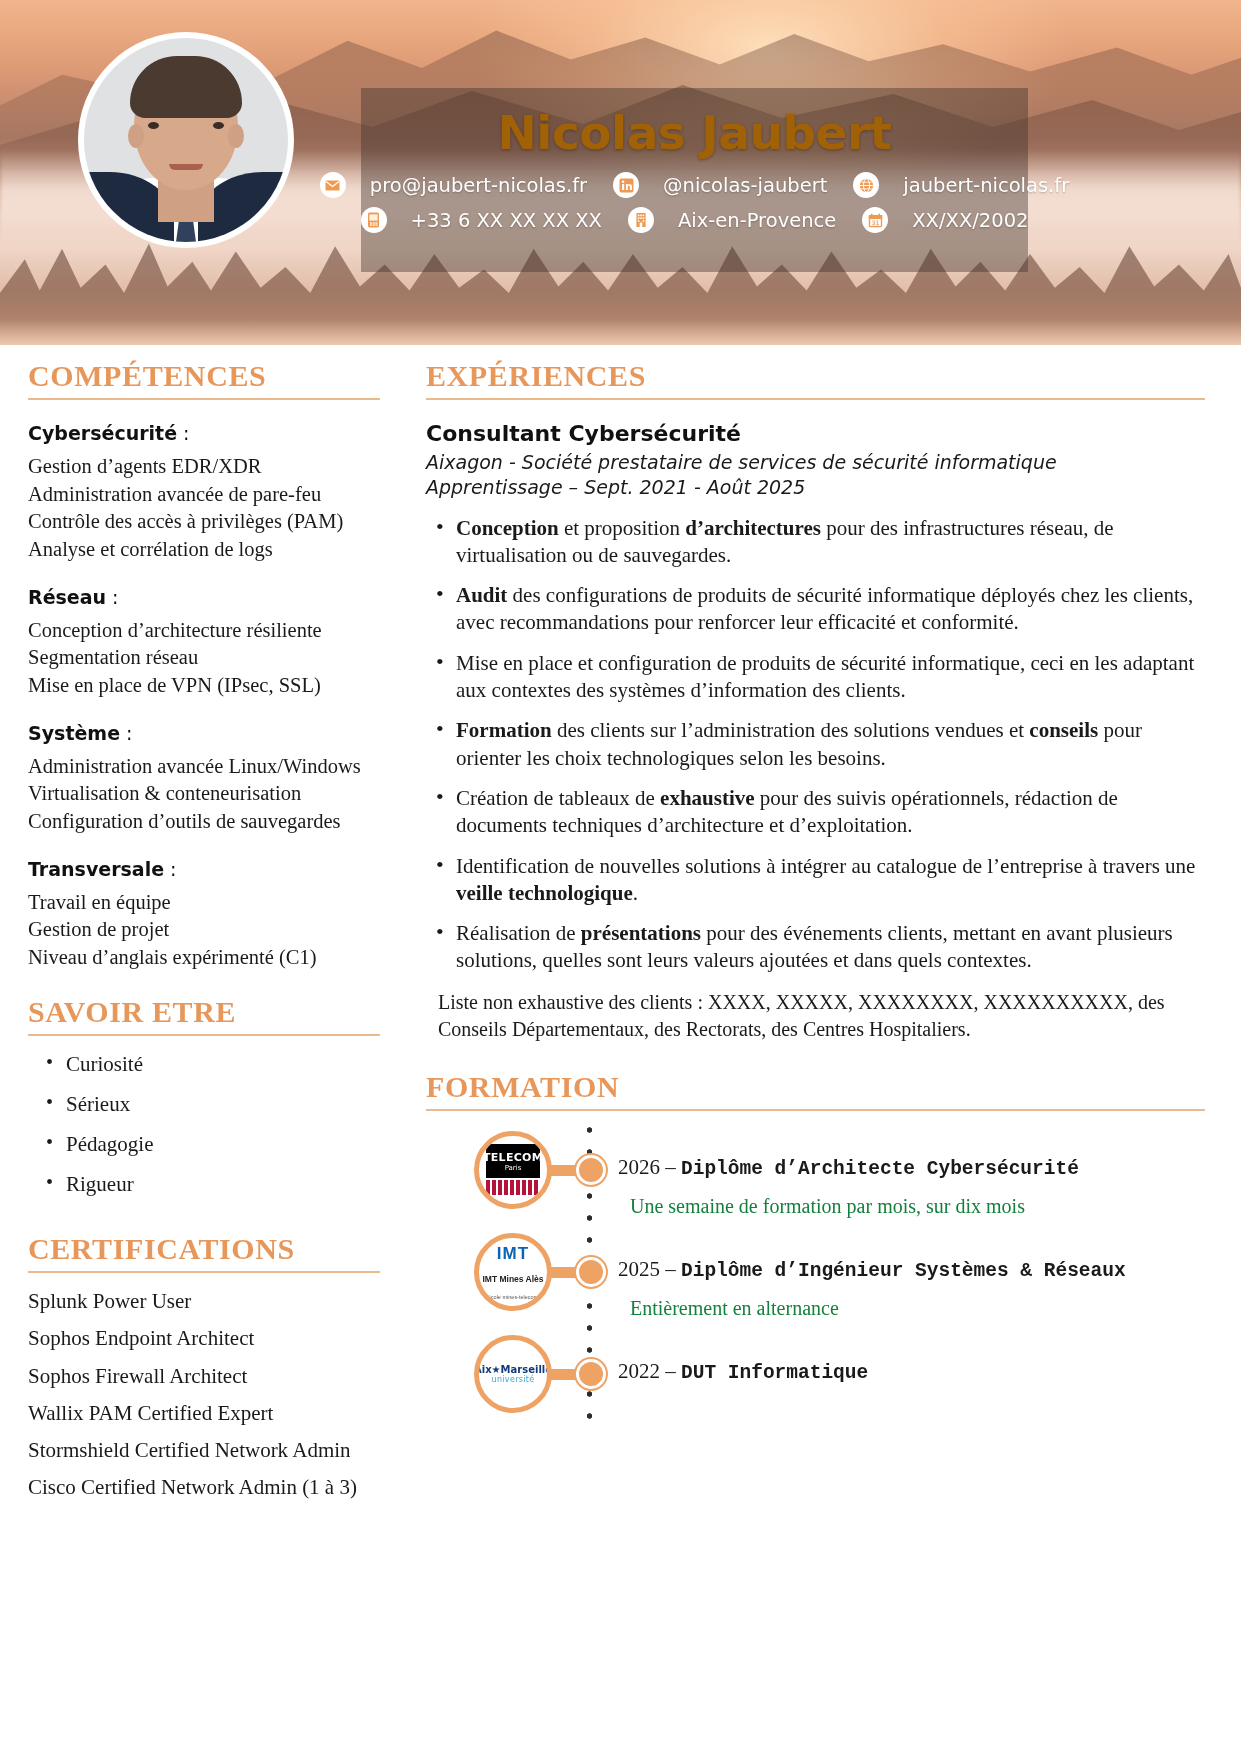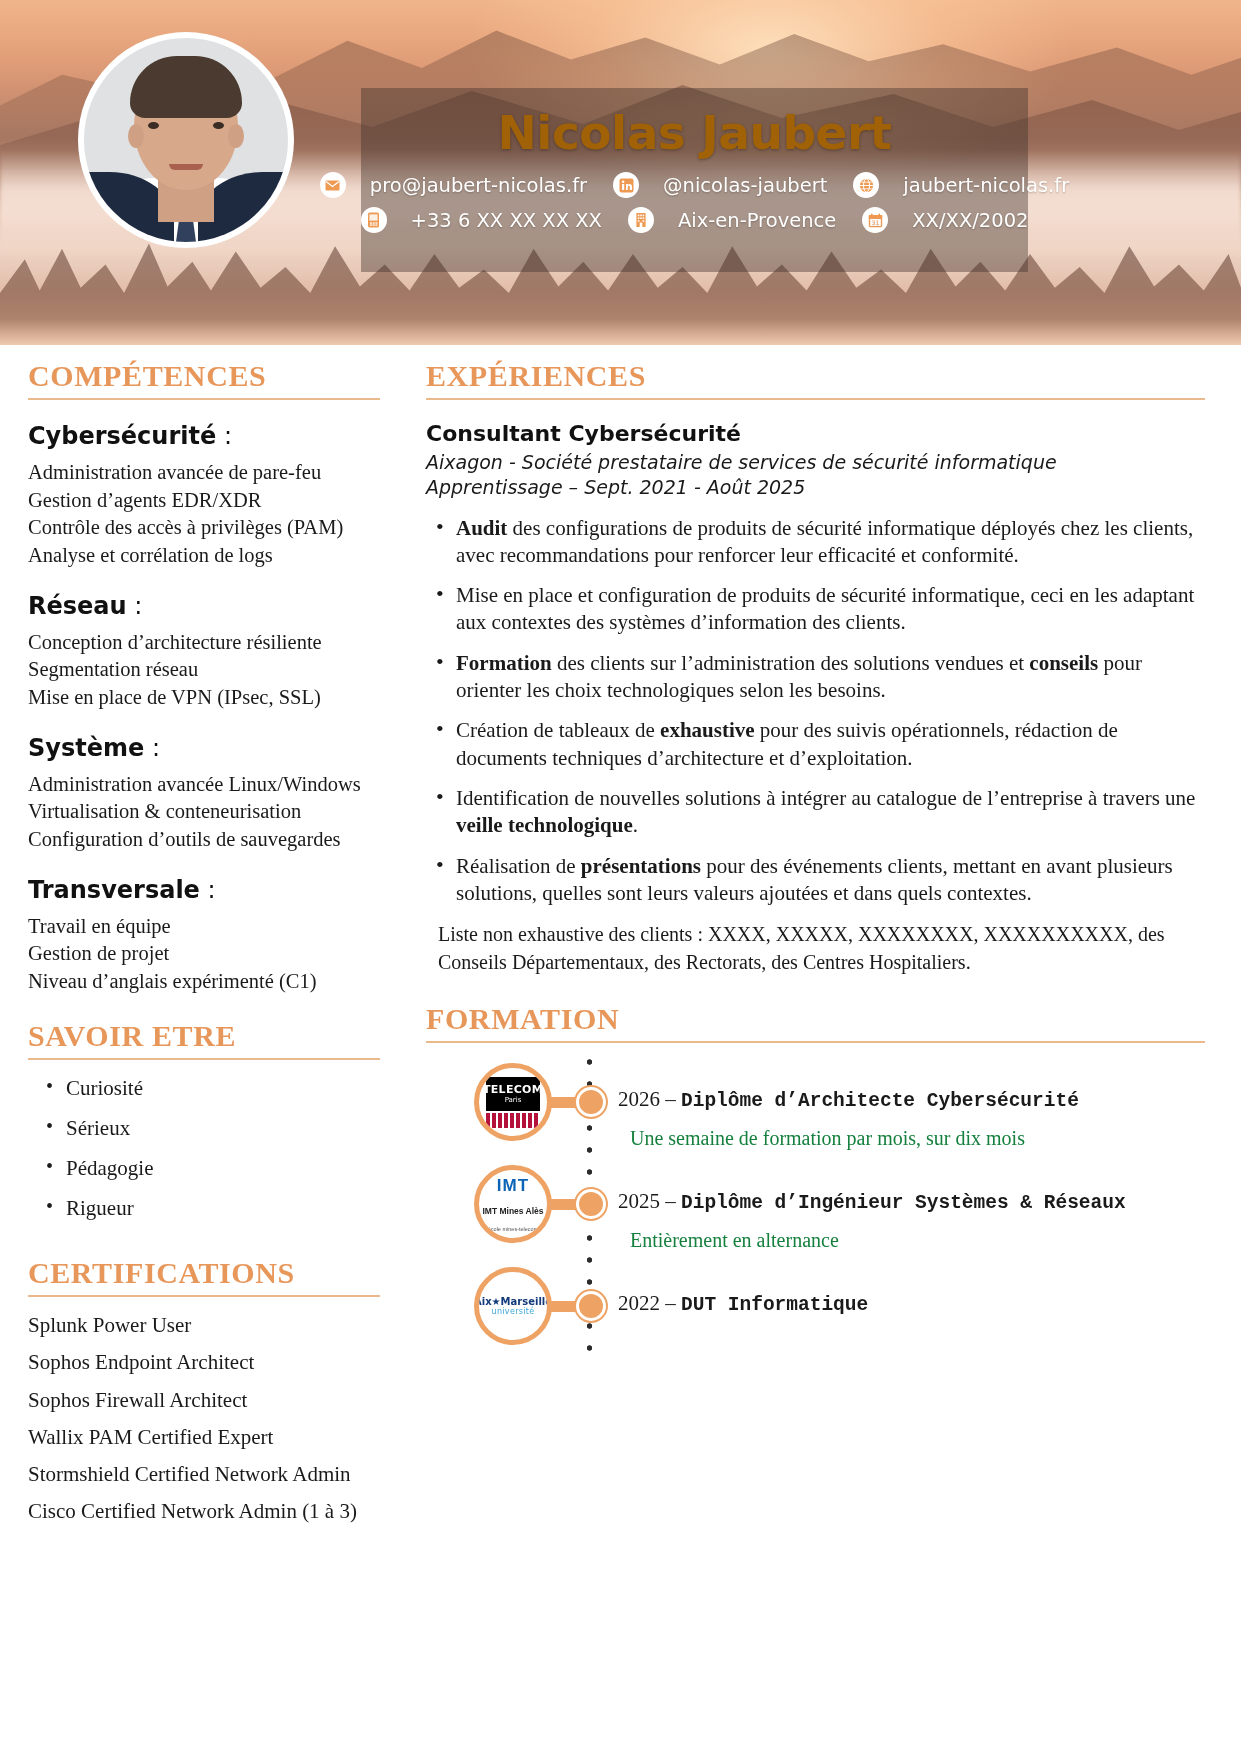--- a/index.html
+++ b/index.html
@@ -178,21 +178,21 @@
   }
   .sec-rule {
     height: 2px;
     background: #eab98c;
     margin-top: 5px;
   }
 
   .subcat {
     font-family: "DejaVu Sans", sans-serif;
     font-weight: bold;
-    font-size: 24px;
+    font-size: 19px;
     color: #111;
     margin-top: 22px;
   }
   .subcat .colon { font-weight: normal; }
   .skill-list {
     margin-top: 9px;
     list-style: none;
   }
   .skill-list li {
     font-size: 20.5px;
@@ -600,22 +600,22 @@
 <div class="content">
 
   <div class="col-left">
 
     <div style="margin-top:14px;">
       <div class="sec-title">COMPÉTENCES</div>
       <div class="sec-rule"></div>
       <div id="competences-groups">
           <div class="subcat"><span>Cybersécurité</span><span class="colon"> :</span></div>
           <ul class="skill-list">
+            <li>Gestion d’agents EDR/XDR</li>
             <li>Administration avancée de pare-feu</li>
-            <li>Gestion d’agents EDR/XDR</li>
             <li>Contrôle des accès à privilèges (PAM)</li>
             <li>Analyse et corrélation de logs</li>
           </ul>
           <div class="subcat"><span>Réseau</span><span class="colon"> :</span></div>
           <ul class="skill-list">
             <li>Conception d’architecture résiliente</li>
             <li>Segmentation réseau</li>
             <li>Mise en place de VPN (IPsec, SSL)</li>
           </ul>
           <div class="subcat"><span>Système</span><span class="colon"> :</span></div>
@@ -662,20 +662,21 @@
 
     <div style="margin-top:14px;">
       <div class="sec-title" style="margin-left:22px;">EXPÉRIENCES</div>
       <div class="sec-rule" style="margin-left:22px;"></div>
 
       <div style="margin-left:22px;">
         <div class="job-title">Consultant Cybersécurité</div>
         <div class="job-sub">Aixagon - Société prestataire de services de sécurité informatique</div>
         <div class="job-sub" style="margin-top:0;">Apprentissage – Sept. 2021 - Août 2025</div>
         <ul class="exp-list" id="exp-list">
+            <li><b>Conception</b> et proposition <b>d’architectures</b> pour des infrastructures réseau, de virtualisation ou de sauvegardes.</li>
             <li><b>Audit</b> des configurations de produits de sécurité informatique déployés chez les clients, avec recommandations pour renforcer leur efficacité et conformité.</li>
             <li>Mise en place et configuration de produits de sécurité informatique, ceci en les adaptant aux contextes des systèmes d’information des clients.</li>
             <li><b>Formation</b> des clients sur l’administration des solutions vendues et <b>conseils</b> pour orienter les choix technologiques selon les besoins.</li>
             <li>Création de tableaux de <b>exhaustive</b> pour des suivis opérationnels, rédaction de documents techniques d’architecture et d’exploitation.</li>
             <li>Identification de nouvelles solutions à intégrer au catalogue de l’entreprise à travers une <b>veille technologique</b>.</li>
             <li>Réalisation de <b>présentations</b> pour des événements clients, mettant en avant plusieurs solutions, quelles sont leurs valeurs ajoutées et dans quels contextes.</li>
           </ul>
         <div class="clients">Liste non exhaustive des clients : XXXX, XXXXX, XXXXXXXX, XXXXXXXXXX, des Conseils Départementaux, des Rectorats, des Centres Hospitaliers.</div>
       </div>
     </div>

